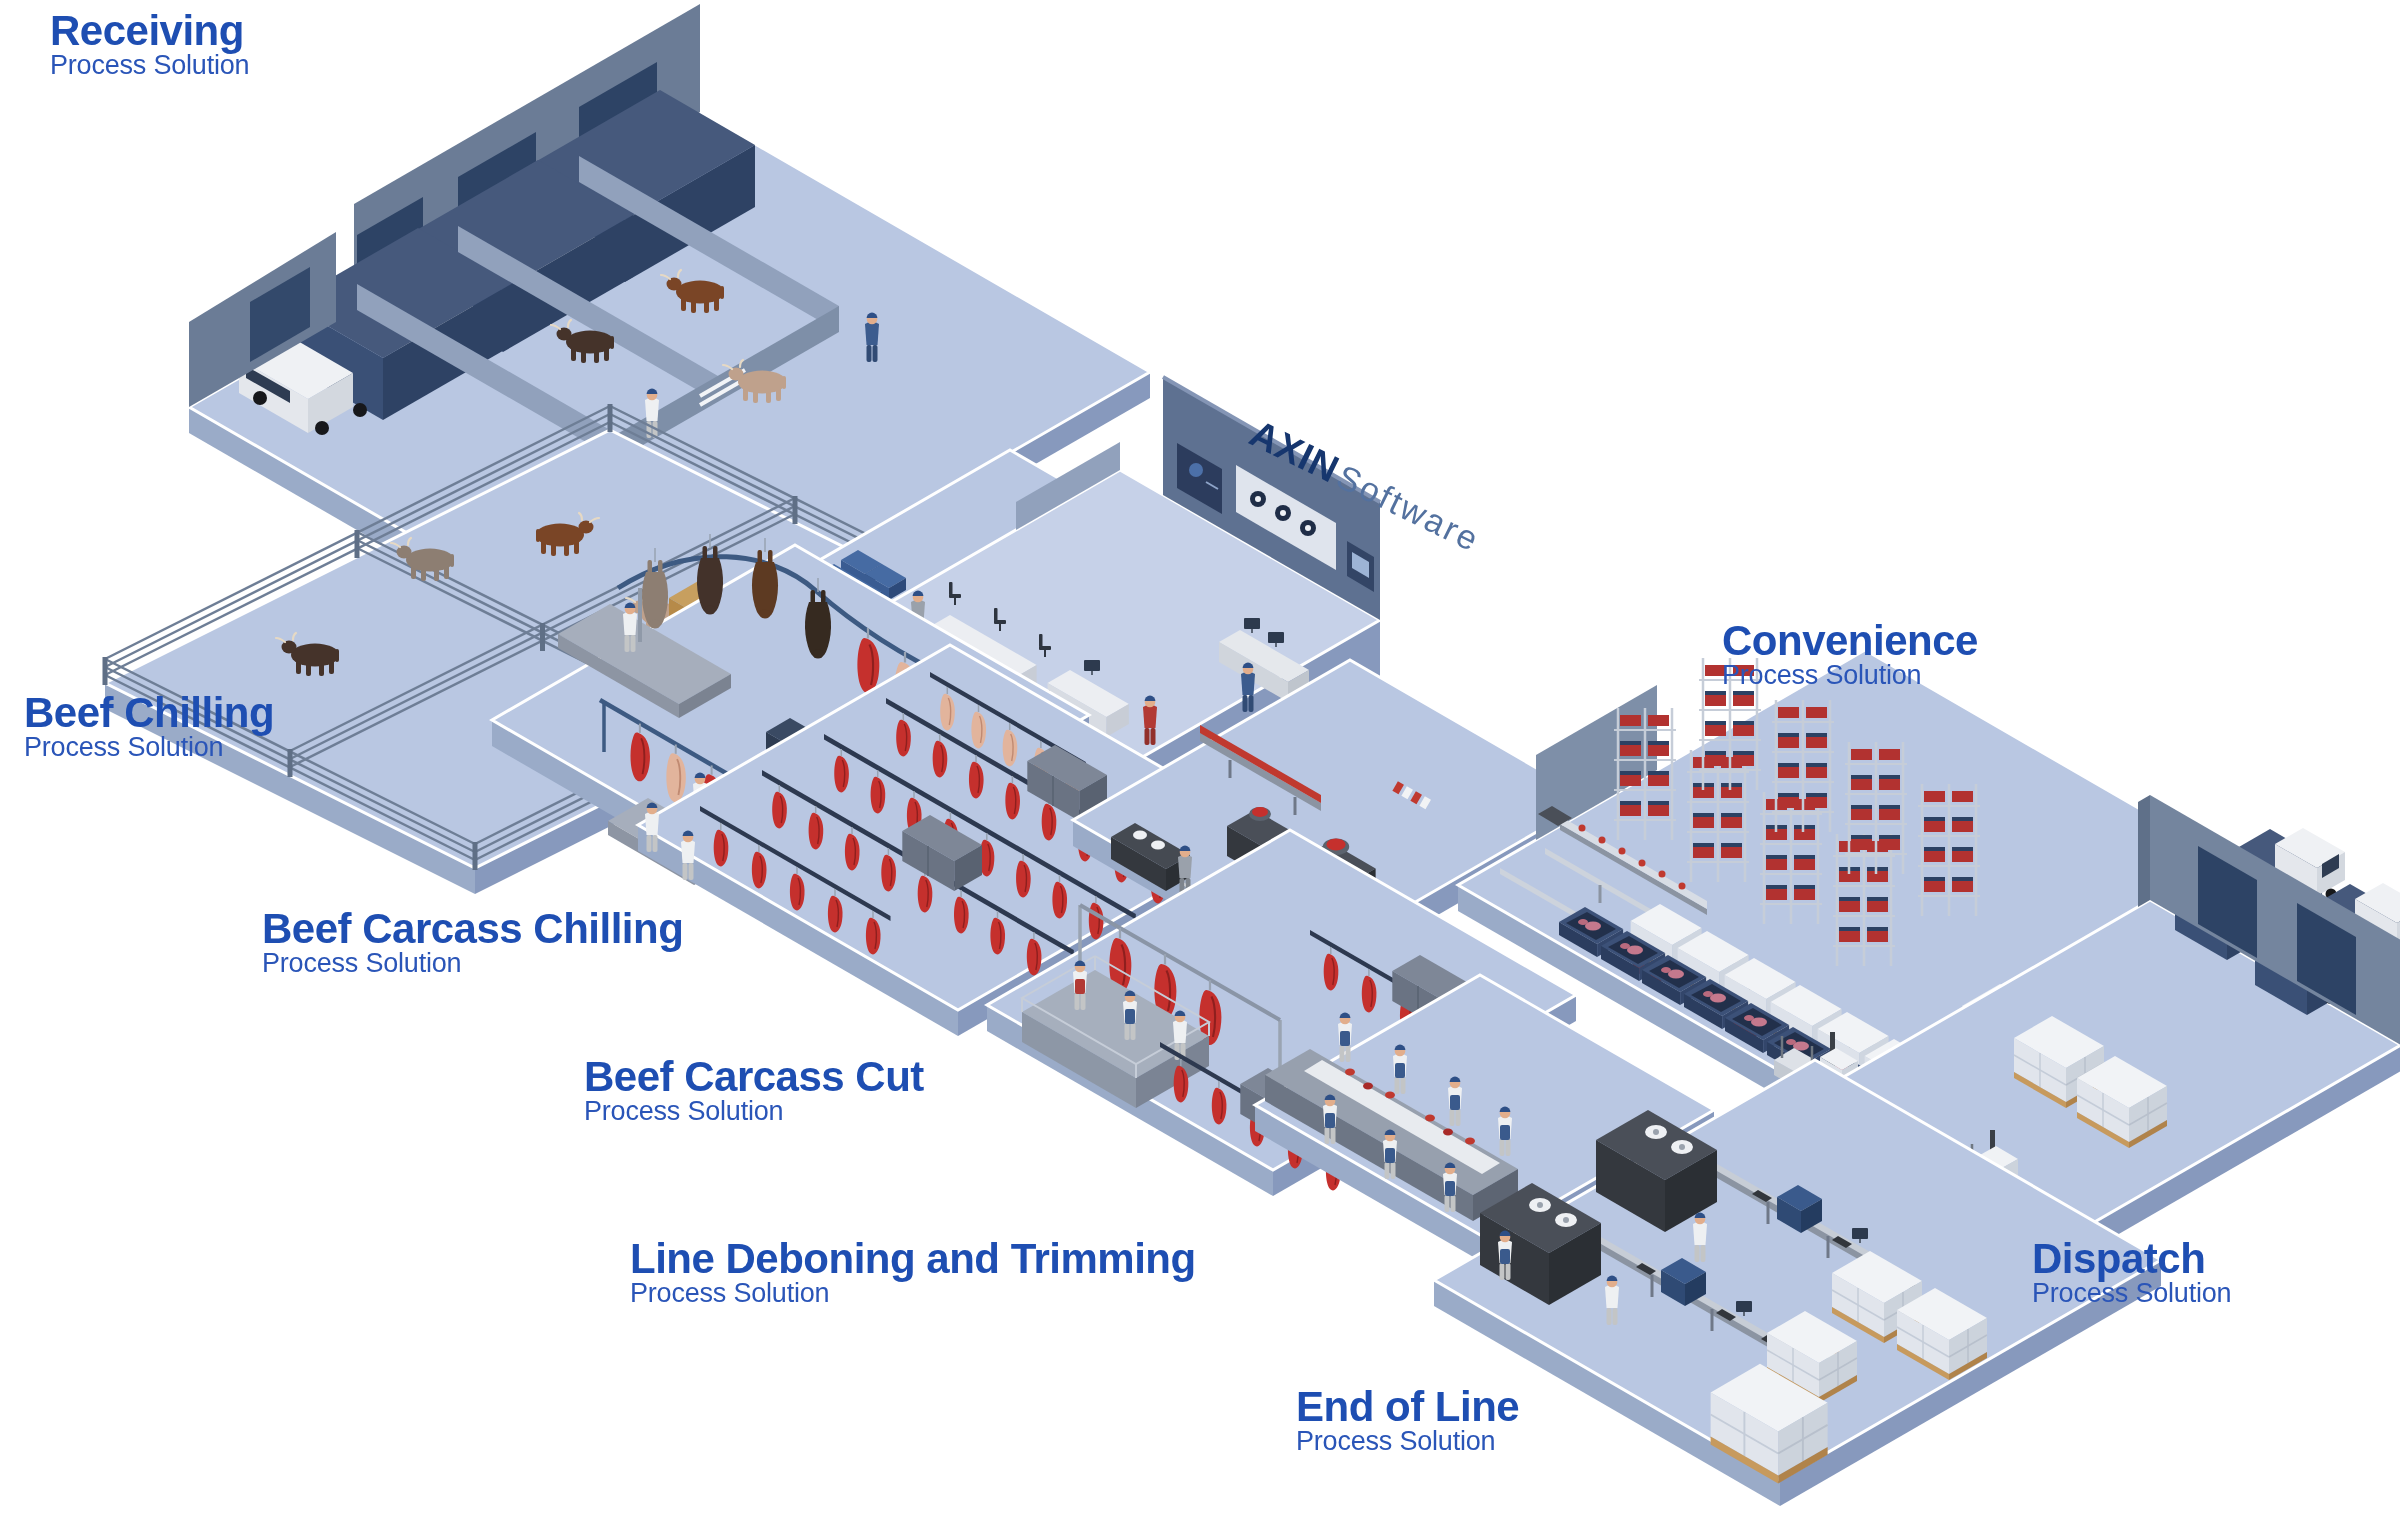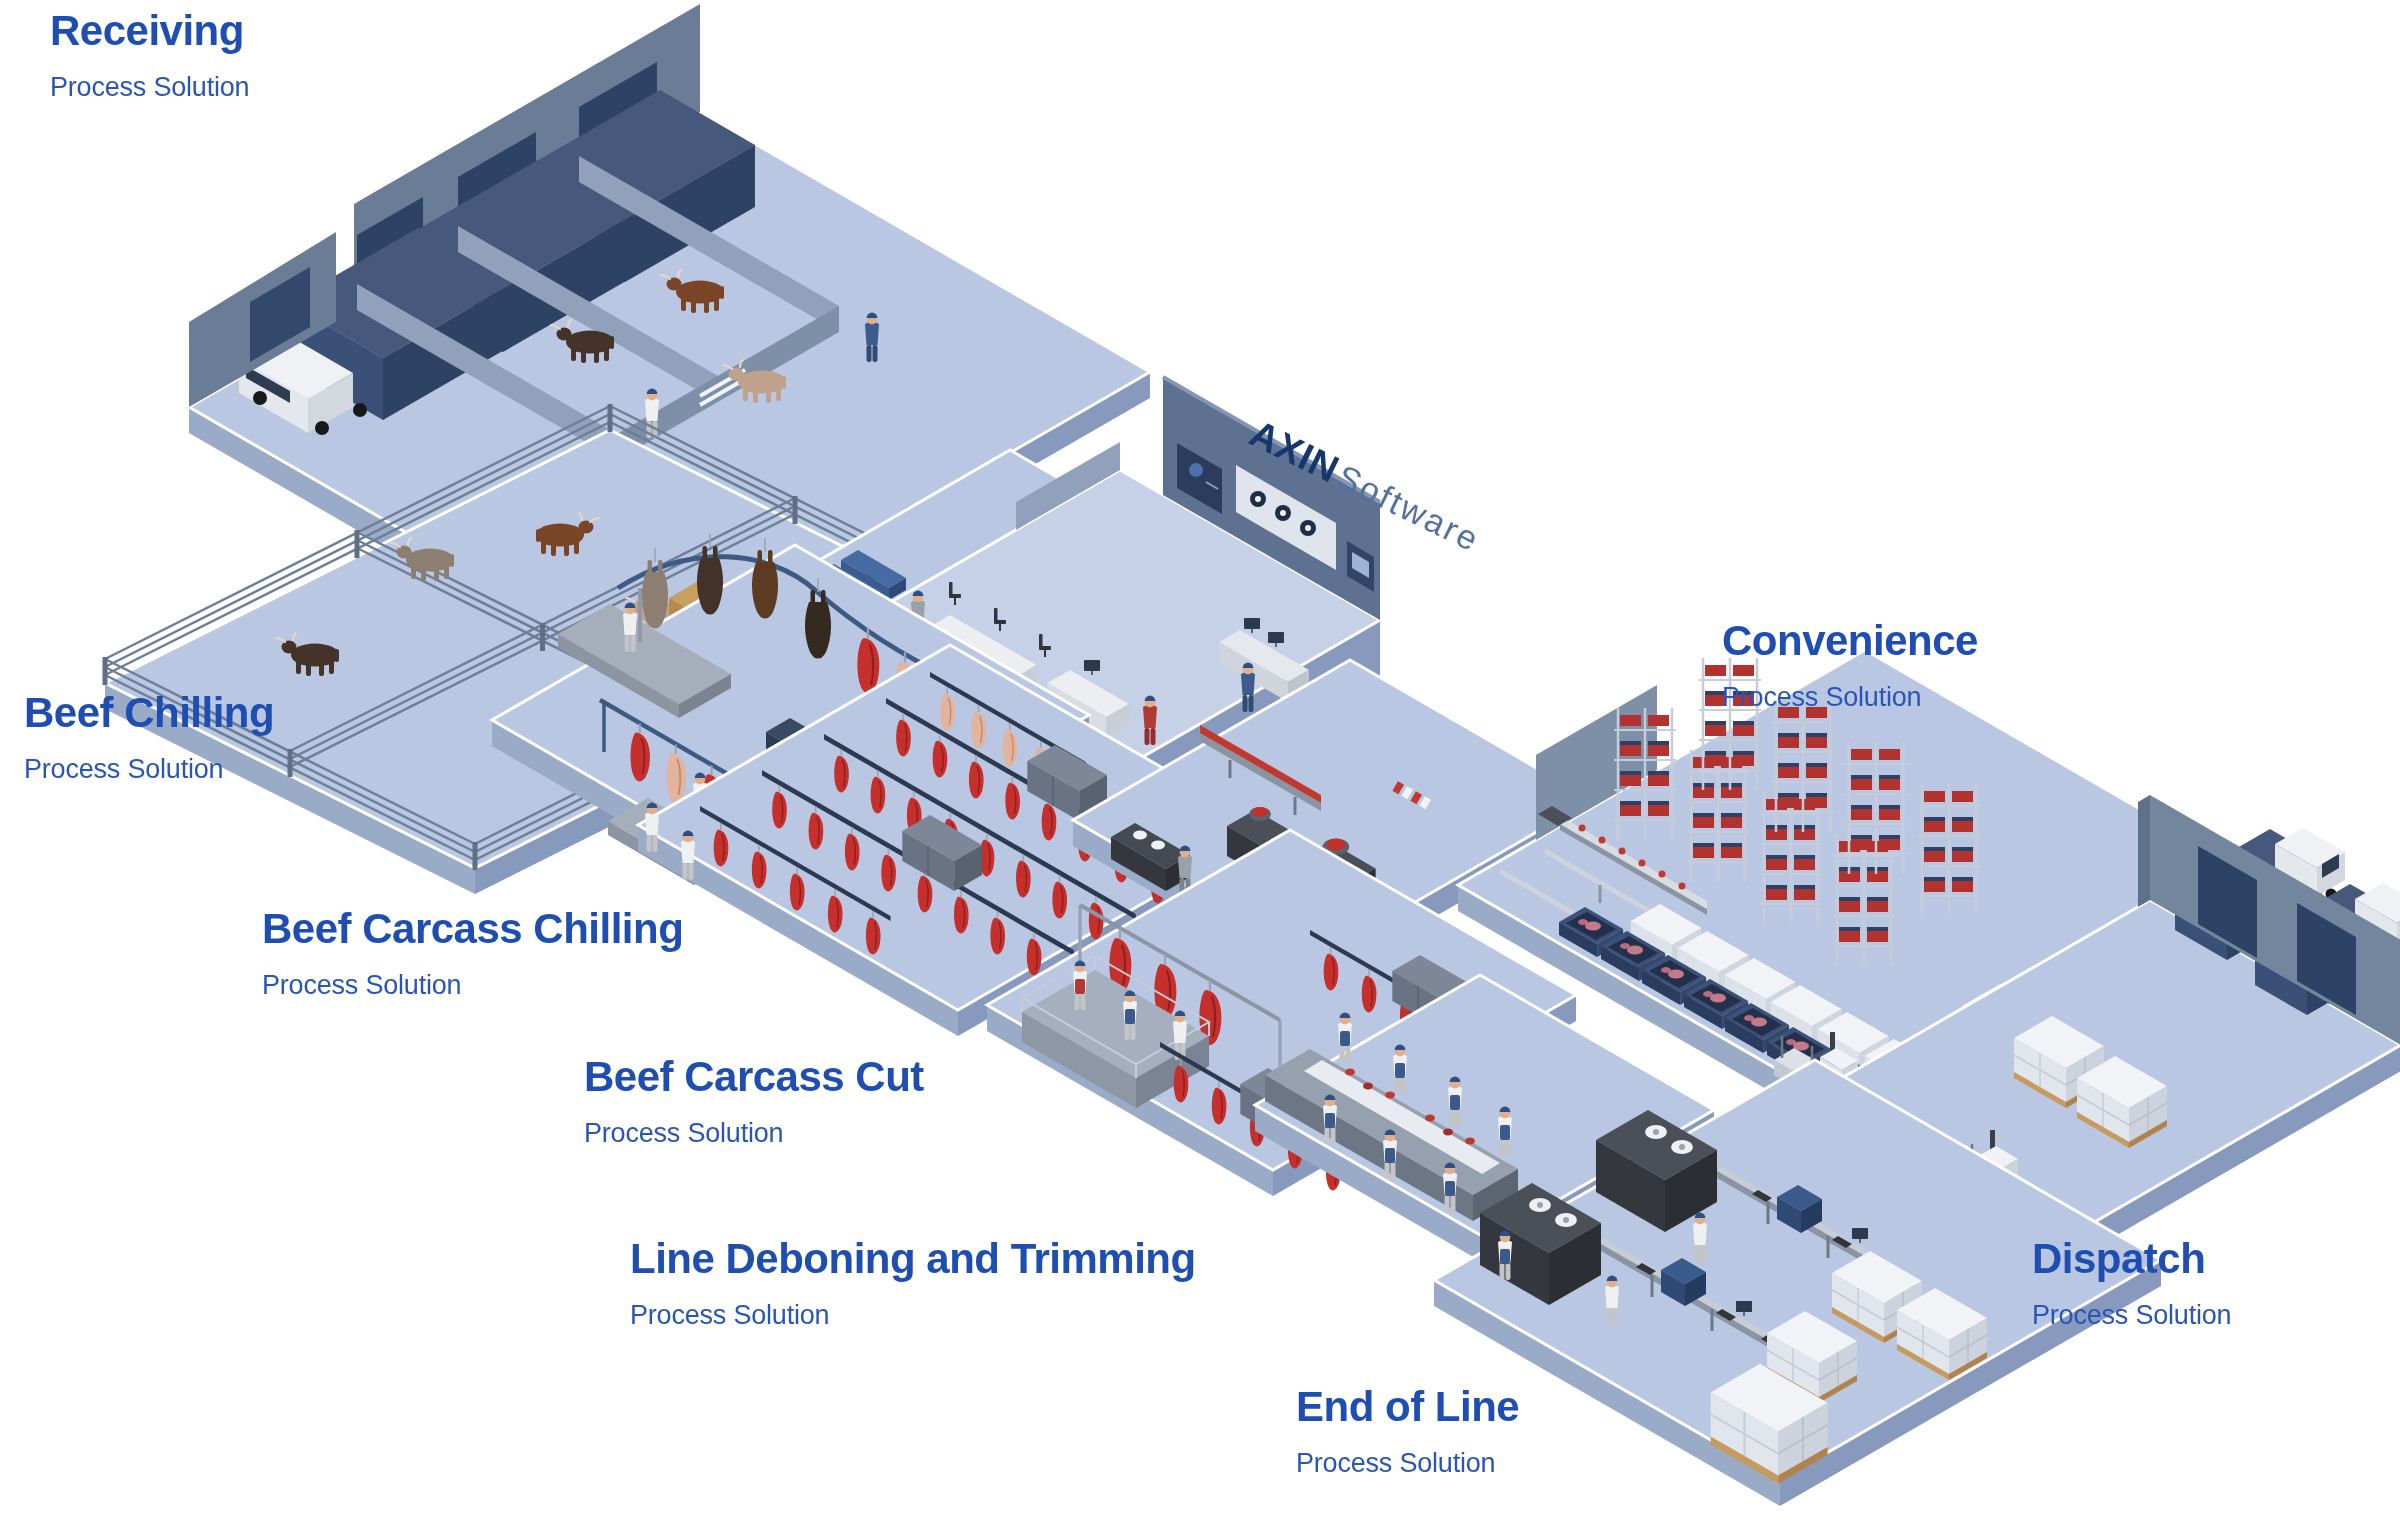--- a/index.html
+++ b/index.html
@@ -1,19 +1,19 @@
 <!DOCTYPE html>
 <html><head>
 <meta charset="utf-8">
 <style>
   html,body{margin:0;padding:0;background:#fff;}
   .stage{position:relative;width:2400px;height:1534px;background:#ffffff;overflow:hidden;
          font-family:"Liberation Sans",sans-serif;}
   .scene{position:absolute;left:0;top:0;}
-  .label{position:absolute;display:flex;flex-direction:column;gap:22px;white-space:nowrap;}
+  .label{position:absolute;display:flex;flex-direction:column;white-space:nowrap;}
   .label-title{font-weight:700;font-size:42px;line-height:1;color:#1e4eb2;letter-spacing:-0.5px;}
   .label-sub{font-weight:400;font-size:27px;line-height:1;color:#2a55b8;letter-spacing:-0.2px;}
   .axin{position:absolute;transform:rotate(26deg);transform-origin:left top;white-space:nowrap;}
   .axin-brand{font-weight:700;font-size:38px;color:#16366e;letter-spacing:.5px;}
   .axin-suffix{font-weight:400;font-size:34px;color:#53719f;letter-spacing:2.5px;margin-left:4px;}
   
   .ft{fill:#b9c7e2;stroke:#fff;stroke-width:3;}
   .ftm{fill:#c6d1e8;stroke:#fff;stroke-width:3;}
   .sw{fill:#9aabc8;} .sev{fill:#8799bd;}
   

